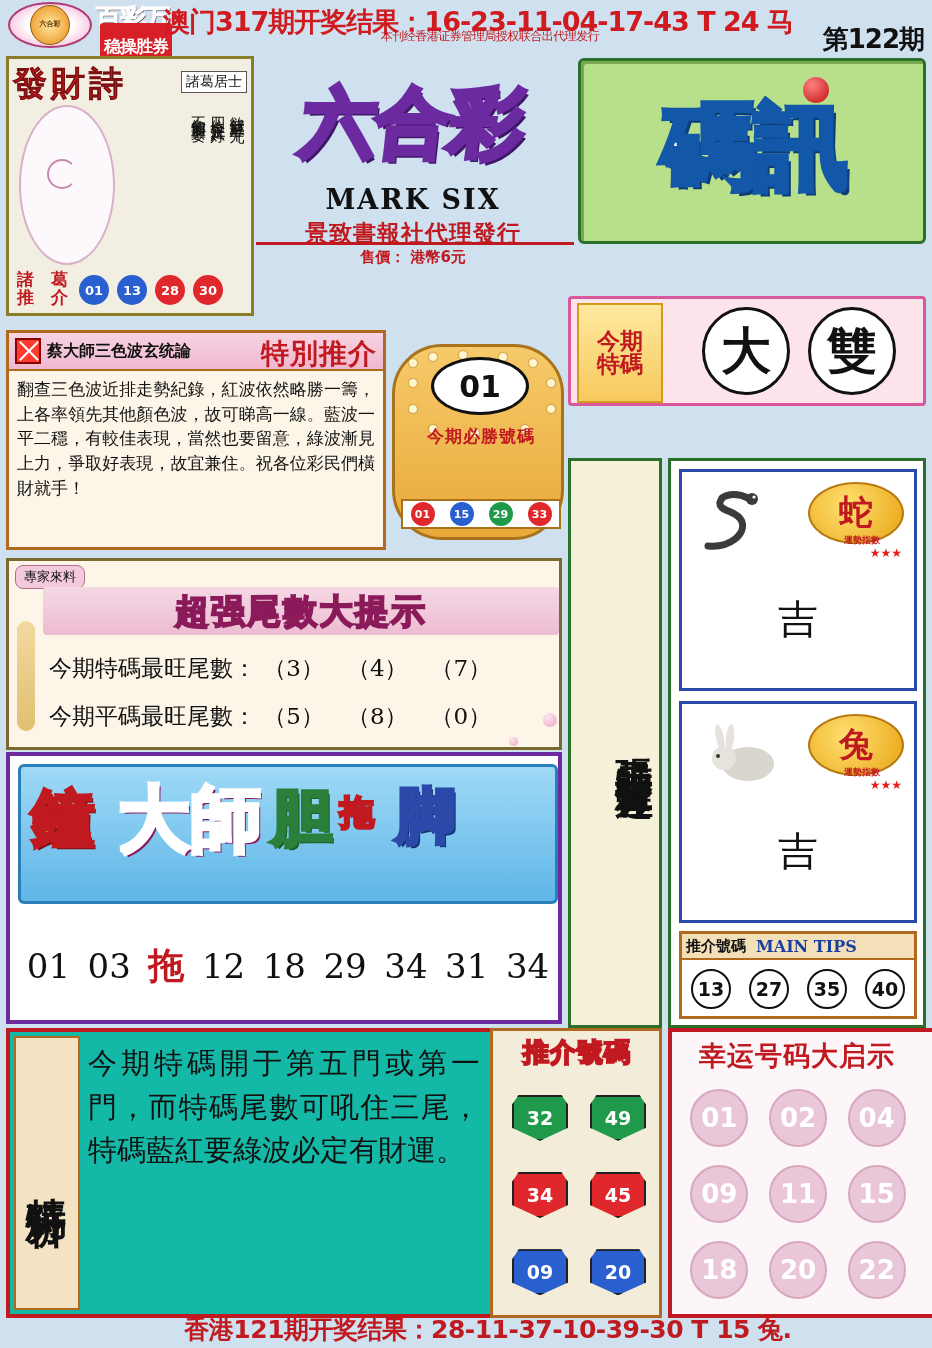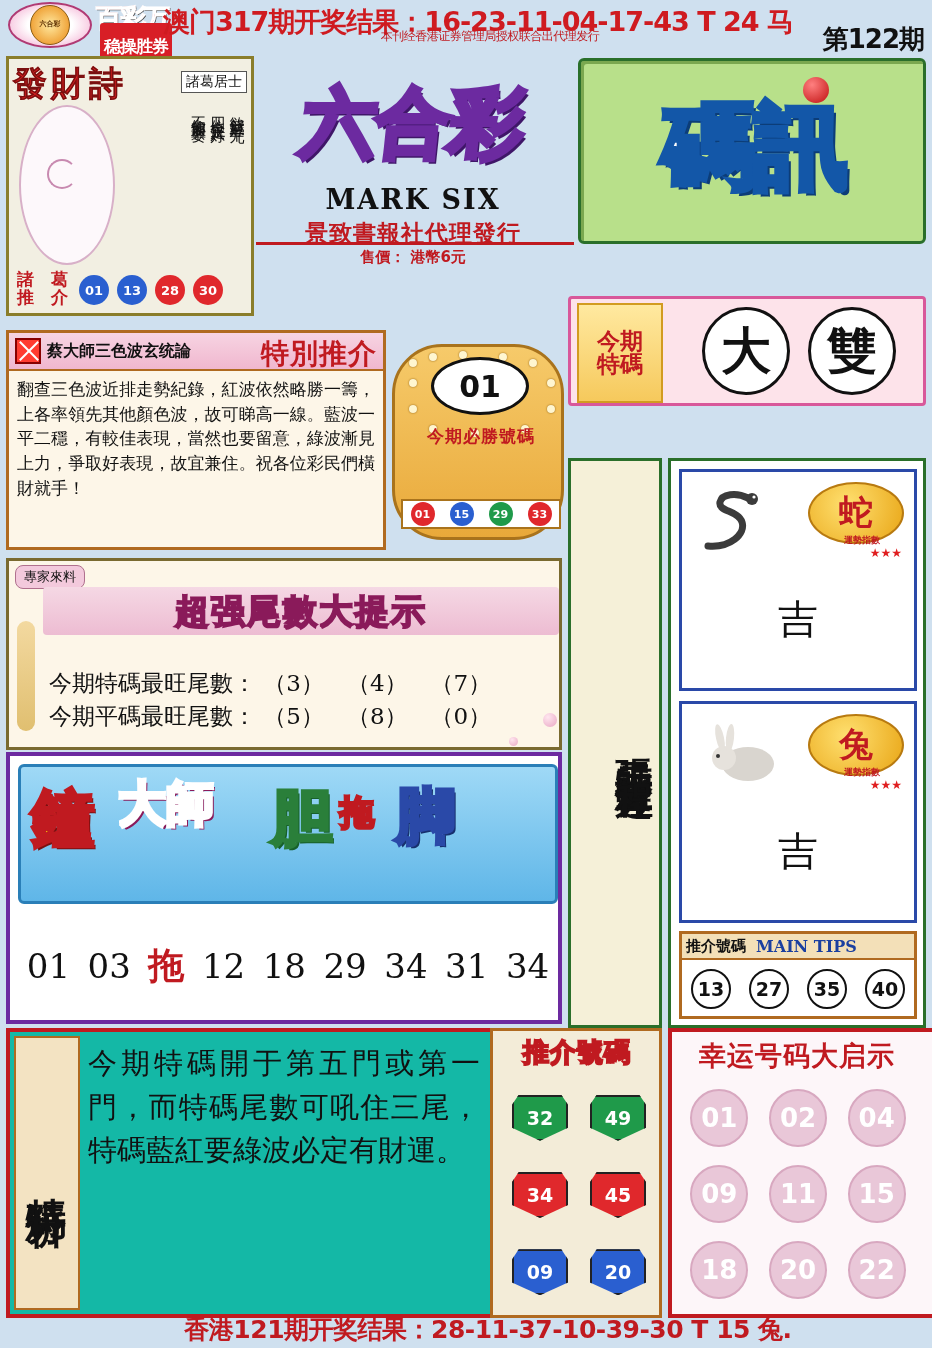--- a/index.html
+++ b/index.html
@@ -180,34 +180,34 @@
   .tailbox { position:absolute; left:6px; top:558px; width:556px; height:192px;
     background:#fdf6e8; border:3px solid #7a6a30;}
   .tl-tag { position:absolute; left:6px; top:4px; background:#f3c9dc; border:1px solid #b0708e;
     border-radius:8px; padding:2px 8px; font-size:13px; color:#111;}
   .tl-band { position:absolute; left:34px; top:26px; width:516px; height:48px;
     background:linear-gradient(#f5d8e4,#edbcd2); border-radius:4px;}
   .tl-title { position:absolute; left:34px; top:28px; width:516px; text-align:center;
     font-size:34px; font-weight:bold; color:#fff; -webkit-text-stroke:2px #8a1a5a;
     font-family:"DejaVu Serif",serif; letter-spacing:2px;}
   .tl-row { position:absolute; left:40px; font-size:23px; color:#111; font-family:"DejaVu Serif",serif;}
-  .tl-row.r1{top:92px;margin-top:15px;} .tl-row.r2{top:140px;}
+  .tl-row.r1{top:92px;} .tl-row.r2{top:140px;}
   .tl-side { position:absolute; left:8px; top:60px; width:18px; height:110px;
     background:linear-gradient(#f3d9a0,#e0bf70); border-radius:9px;}
   .tl-dot { position:absolute; width:14px;height:14px;border-radius:50%;
     background:radial-gradient(circle at 35% 30%,#ffe6ef,#e9a7c4);}
 
   
   .zhong { position:absolute; left:6px; top:752px; width:556px; height:272px;
     background:#ffffff; border:4px solid #6c2aa0;}
   .zh-band { position:absolute; left:8px; top:8px; width:540px; height:140px;
     background:linear-gradient(#9fd9f6,#5fb6e8); border:3px solid #2a7fb8; border-radius:6px;}
   .zh-w1 { position:absolute; left:22px; top:20px; font-size:62px; font-weight:bold;
     color:#ffe400; -webkit-text-stroke:4px #c01a20; text-shadow:3px 3px 0 #7a1010;}
-  .zh-w2 { position:absolute; left:108px; top:16px; font-size:48px; font-weight:bold;
+  .zh-w2 { position:absolute; left:108px; top:16px; font-size:72px; font-weight:bold;
     color:#000000; -webkit-text-stroke:4px #ffffff; text-shadow:3px 3px 0 #8a1a5a;}
   .zh-w3 { position:absolute; left:262px; top:22px; font-size:60px; font-weight:bold;
     color:#ffffff; -webkit-text-stroke:4px #2a7f3a; text-shadow:3px 3px 0 #17602a;}
   .zh-w4 { position:absolute; left:330px; top:34px; font-size:34px; font-weight:bold;
     color:#ffffff; -webkit-text-stroke:3px #c01a20;}
   .zh-w5 { position:absolute; left:386px; top:20px; font-size:60px; font-weight:bold;
     color:#ffffff; -webkit-text-stroke:4px #2a49a8; text-shadow:3px 3px 0 #17306e;}
   .zh-nums { position:absolute; left:8px; top:160px; width:540px; height:100px;
     display:flex; align-items:center; justify-content:space-around;
     font-size:34px; color:#111; font-family:"DejaVu Serif",serif;}

